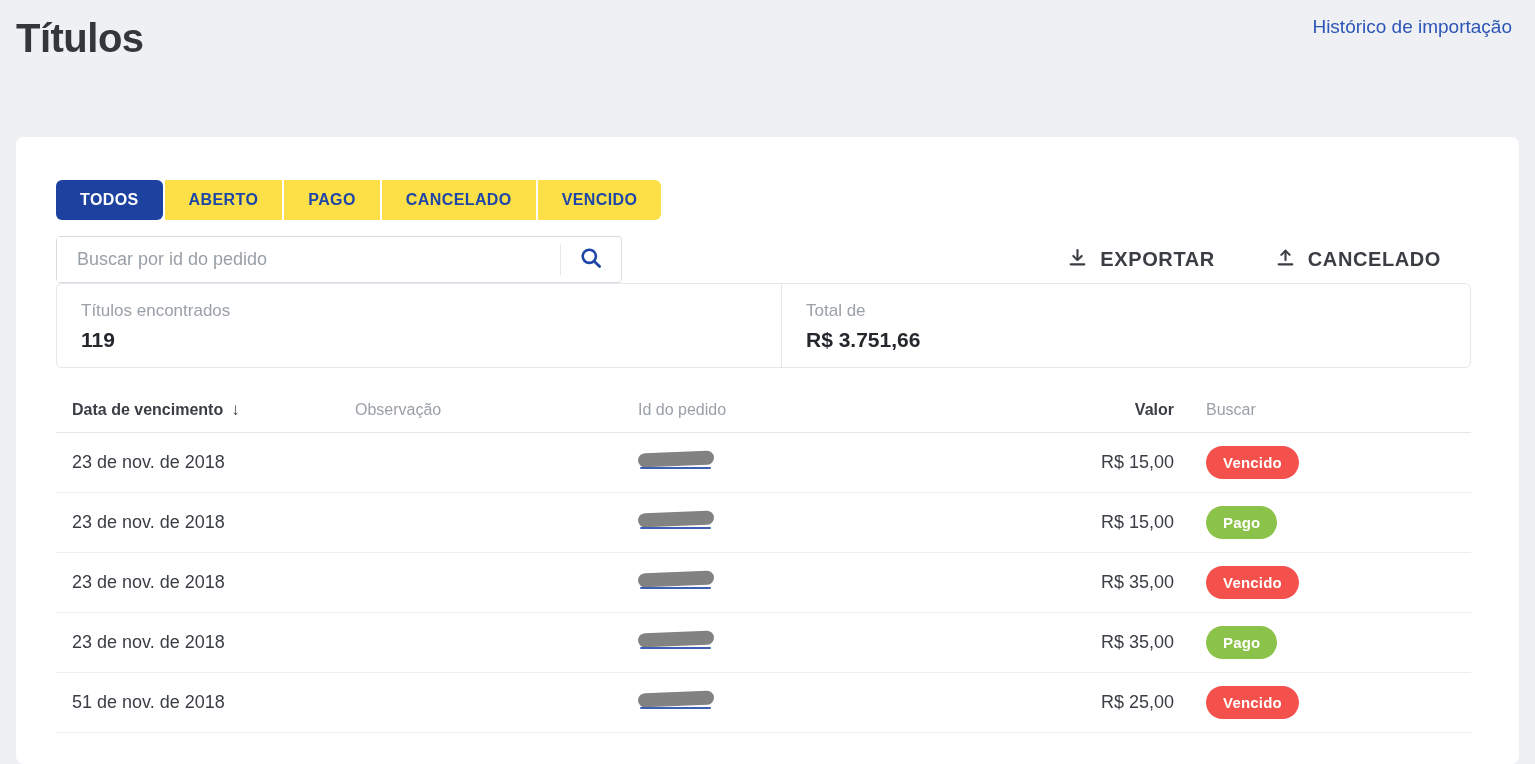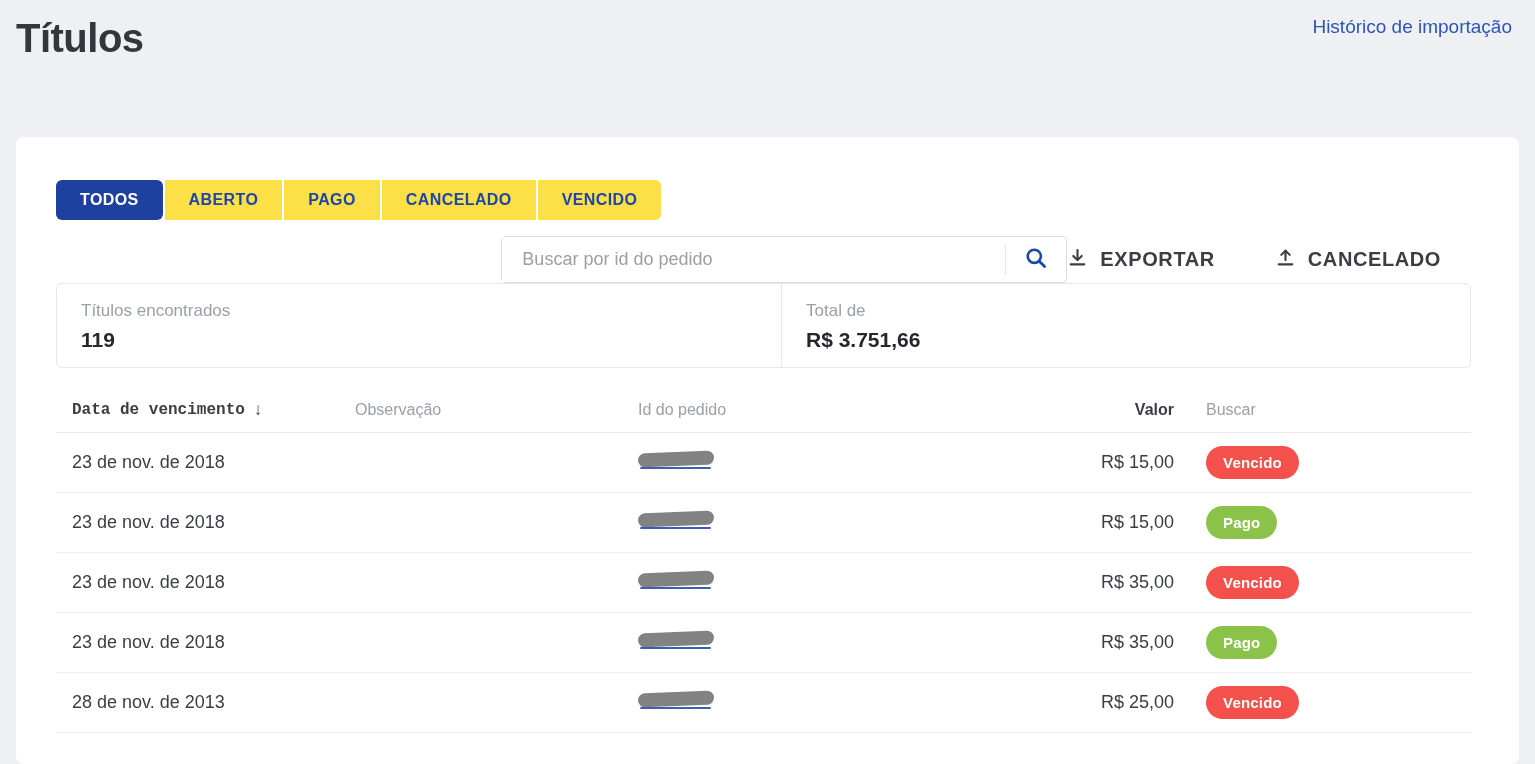--- a/index.html
+++ b/index.html
@@ -59,21 +59,21 @@
     font-family: inherit;
   }
   .tab:first-child { border-radius: 6px 0 0 6px; }
   .tab:last-child  { border-radius: 0 6px 6px 0; }
   .tab.active { background: #1c419f; color: #ffffff; border-radius: 6px; }
 
   
   .toolbar {
     margin-top: 16px;
     display: flex;
-    justify-content: flex-end;
+    justify-content: space-between;
     align-items: center;
   }
   .search-box {
     width: 566px;
     height: 47px;
     border: 1px solid #d9dce1;
     border-radius: 4px;
     display: flex;
     align-items: stretch;
     background: #ffffff;
@@ -132,21 +132,21 @@
     grid-template-columns: 283px 283px 1fr 170px 281px;
     align-items: center;
   }
   .thead {
     height: 45px;
     border-bottom: 1px solid #e4e7eb;
     font-size: 16px;
     color: #9aa0a8;
   }
   .th, .td { padding-left: 16px; }
-  .th.sortable { color: #3a3e44; font-weight: 700; display: flex; align-items: center; gap: 8px; cursor: pointer; font-family: Liberation Mono, monospace; }
+  .th.sortable { color: #3a3e44; font-weight: 700; display: flex; align-items: center; gap: 8px; cursor: pointer; }
   .sort-arrow { font-size: 17px; color: #3a3e44; font-weight: 400; }
   .th.valor, .td.valor { padding-left: 0; padding-right: 16px; text-align: right; }
   .th.valor { color: #3a3e44; font-weight: 700; }
   .row {
     height: 60px;
     border-bottom: 1px solid #eceef1;
     font-size: 18px;
     color: #3a3e44;
   }
 
@@ -317,21 +317,21 @@
         <div class="td"></div>
         <div class="td">
           <span class="redacted-link"></span>
         </div>
         <div class="td valor">R$ 35,00</div>
         <div class="td">
           <span class="badge green">Pago</span>
         </div>
       </div>
         <div class="tr row">
-        <div class="td">28 de nov. de 2013</div>
+        <div class="td">51 de nov. de 2018</div>
         <div class="td"></div>
         <div class="td">
           <span class="redacted-link"></span>
         </div>
         <div class="td valor">R$ 25,00</div>
         <div class="td">
           <span class="badge red">Vencido</span>
         </div>
       </div>
       </div>

